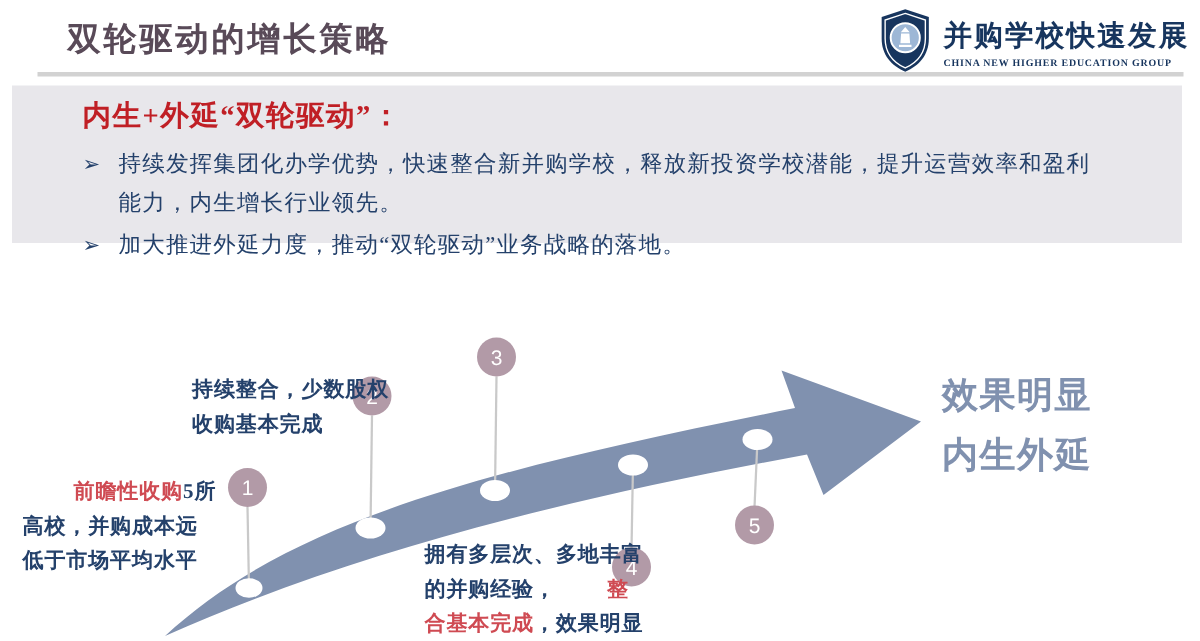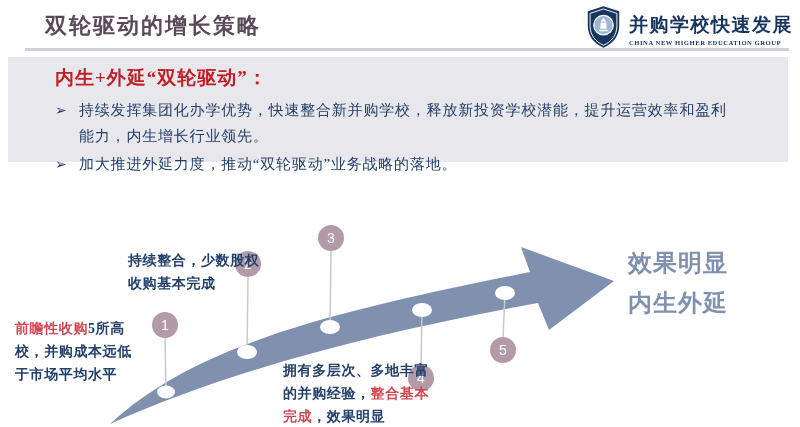--- a/index.html
+++ b/index.html
@@ -33,21 +33,21 @@
                 font-family:"DejaVu Sans",sans-serif;}
   .bullet-text{flex:1;color:var(--navy);font-size:15px;line-height:26px;letter-spacing:0.8px;}
 
   
   .diagram-svg{position:absolute;left:0;top:0;width:800px;height:427px;}
   .badge{position:absolute;width:26px;height:26px;border-radius:50%;background:var(--mauve);
          color:#fff;font:14px "Liberation Sans",sans-serif;display:flex;
          align-items:center;justify-content:center;z-index:3;}
   .step{position:absolute;font-weight:bold;font-size:14px;line-height:23px;
         color:var(--navy);letter-spacing:0.6px;z-index:4;}
-  .red-text{color:var(--diagram-red);}
+  .red-text{color:var(--diagram-red);margin-left:34px;}
   .step-1{left:15px;top:317px;width:130px;}
   .step-2{left:128px;top:249px;width:132px;}
   .step-3{left:347px;top:216px;width:140px;}
   .step-4{left:283px;top:359px;width:148px;}
   .step-5{left:523px;top:343px;width:88px;}
   .badge-1{left:152px;top:312px;}
   .badge-2{left:235px;top:251px;}
   .badge-3{left:318px;top:225px;}
   .badge-4{left:408px;top:365px;}
   .badge-5{left:490px;top:337px;}

